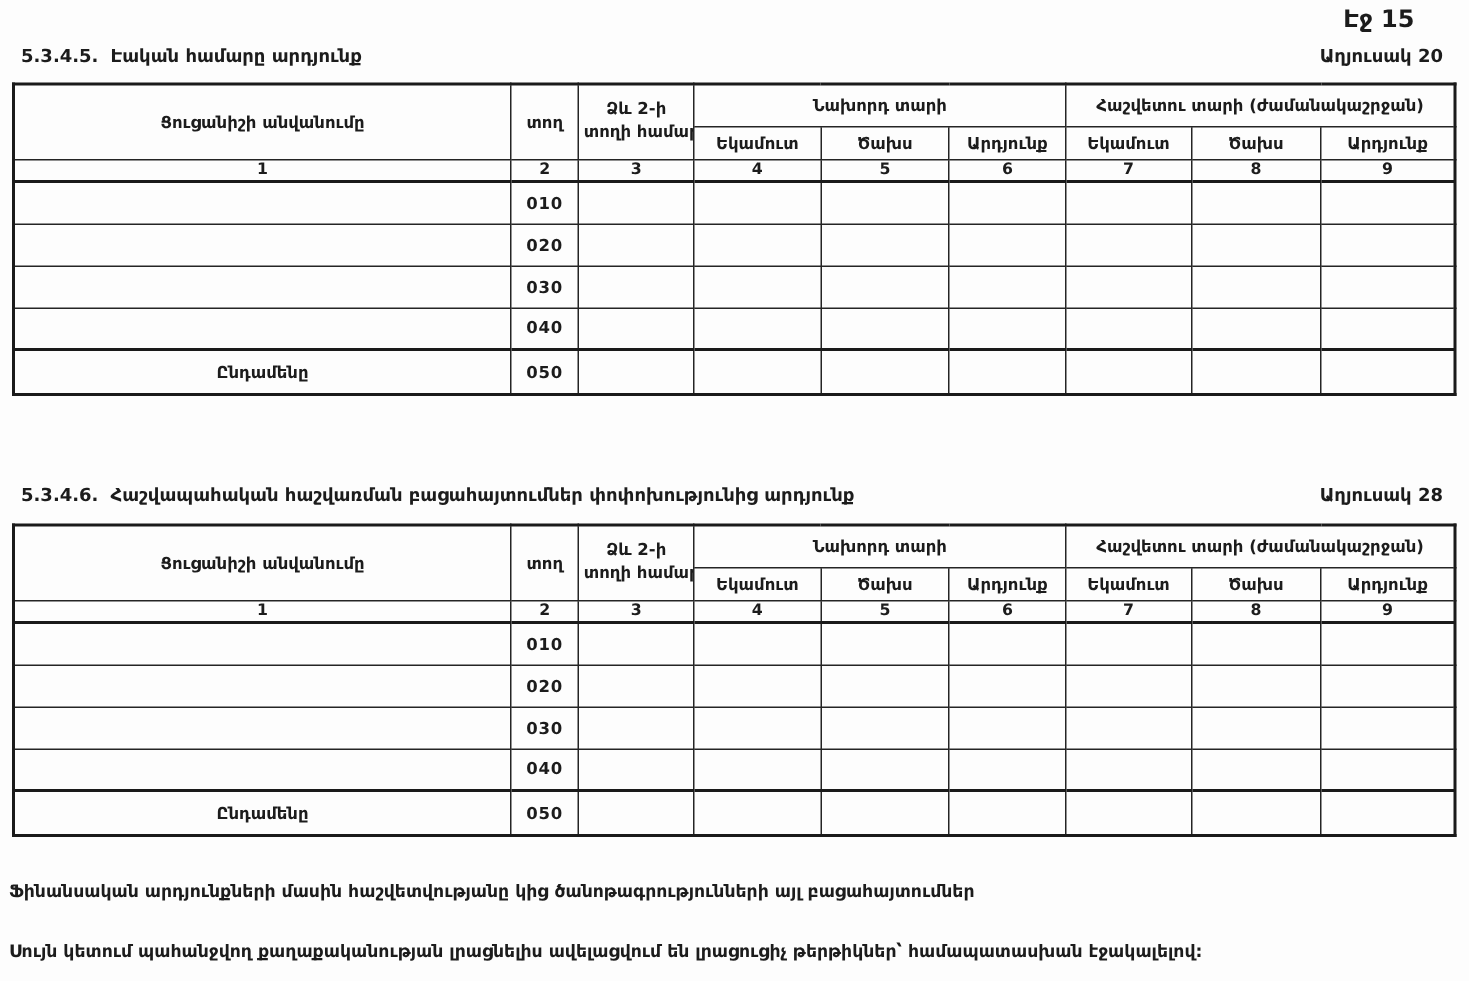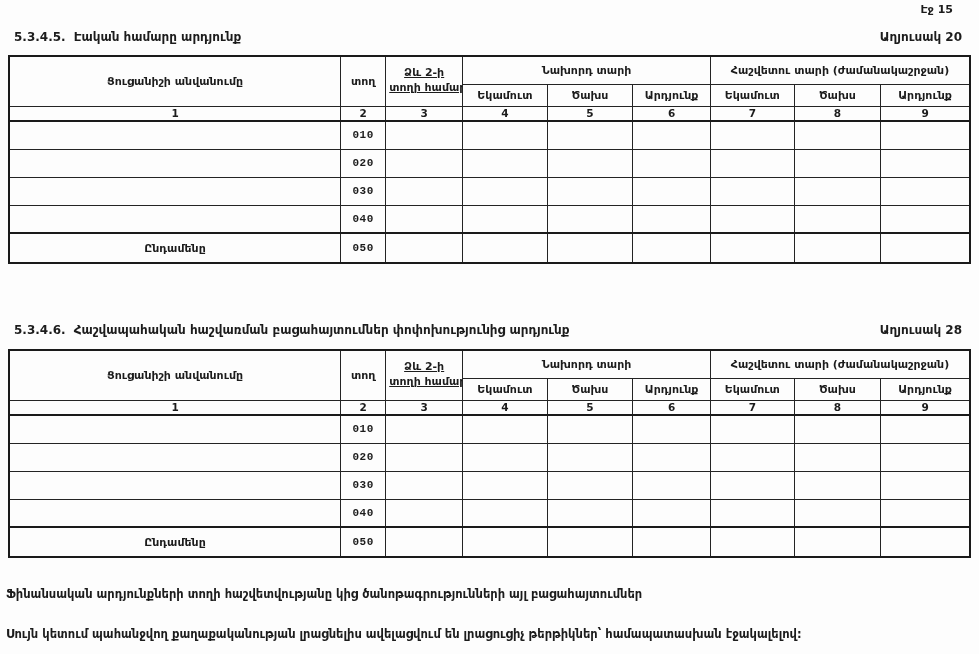--- a/index.html
+++ b/index.html
@@ -8,22 +8,22 @@
   body {
     width:979px; height:654px;
     background:var(--paper);
     font-family:"DejaVu Sans", sans-serif;
     color:var(--ink);
     -webkit-font-smoothing:none;
   }
   .page { position:relative; width:979px; height:654px; overflow:hidden; }
 
   .page-label {
-    position:absolute; top:3px; right:26px;
-    font-size:11px; font-weight:700;
+    position:absolute; top:3px; right:36px;
+    font-size:16px; font-weight:700;
   }
 
   .section-heading { position:absolute; left:14px; font-size:12px; font-weight:700; white-space:nowrap; }
   .section-heading .sec-num { margin-right:8px; }
   .table-label { position:absolute; right:17px; font-size:12px; font-weight:700; }
 
   .heading-1 { top:30px; }
   .tlabel-1  { top:30px; }
   .heading-2 { top:323px; }
   .tlabel-2  { top:323px; }
@@ -46,24 +46,24 @@
   table.form-table { border:2px solid #1a1a1a; }
 
   tr.h-group { height:28px; }
   tr.h-sub   { height:22px; }
   tr.h-num   { height:15px; }
   tr.h-num td { font-size:10.5px; border-bottom:2px solid #1a1a1a; padding:0 2px; }
   tr.data-row { height:28px; }
   tr.total-row { height:30px; }
   tr.total-row td { border-top:2px solid #1a1a1a; }
 
-  td.c-form2 { font-size:10.5px; line-height:1.35; white-space:normal;text-decoration:underline; }
+  td.c-form2 { font-size:10.5px; line-height:1.35; white-space:normal; }
   td.c-name-h { font-size:11.5px; }
   td.c-label { text-align:left; padding-left:5px; font-size:11.5px;margin-top:21px; }
-  td.c-code { font-size:11px; letter-spacing:0.5px;font-family:Liberation Mono, monospace; }
+  td.c-code { font-size:11px; letter-spacing:0.5px; }
   td.group-cell { font-size:11px; }
 
   .footer-note {
     position:absolute; left:6px;
     font-size:11.5px; font-weight:700; white-space:nowrap;
   }
   .note-1 { top:587px; }
   .note-2 { top:627px; }
 </style>
 </head>
@@ -276,16 +276,16 @@
           <td></td>
           <td></td>
           <td></td>
           <td></td>
           <td></td>
           <td></td>
     </tr>
   </tbody>
     </table>
 
-  <div class="footer-note note-1">Ֆինանսական արդյունքների տողի հաշվետվությանը կից ծանոթագրությունների այլ բացահայտումներ</div>
+  <div class="footer-note note-1">Ֆինանսական արդյունքների մասին հաշվետվությանը կից ծանոթագրությունների այլ բացահայտումներ</div>
   <div class="footer-note note-2">Սույն կետում պահանջվող քաղաքականության լրացնելիս ավելացվում են լրացուցիչ թերթիկներ՝ համապատասխան էջակալելով:</div>
 
 </div>
 
 </body></html>

